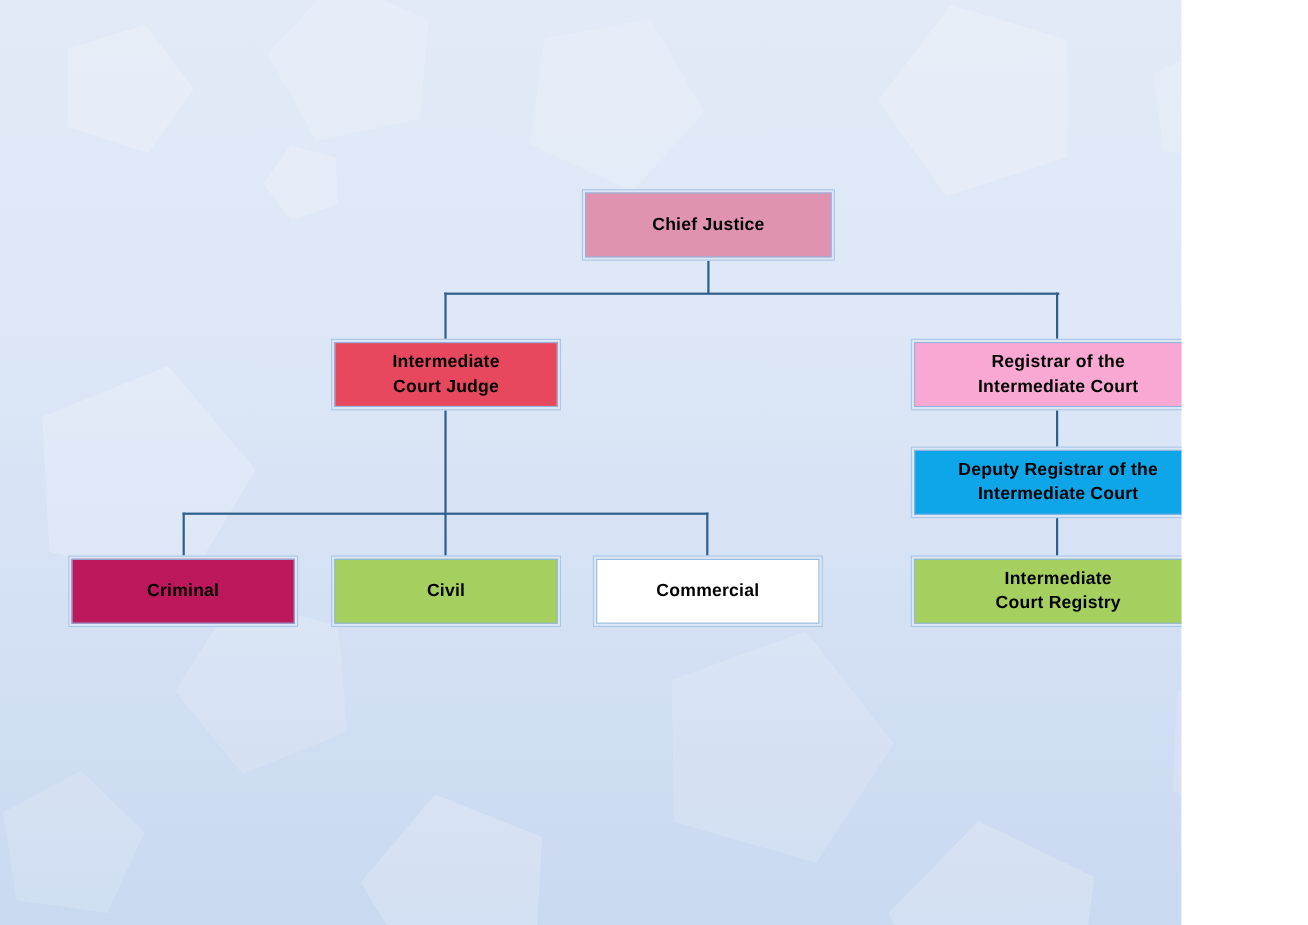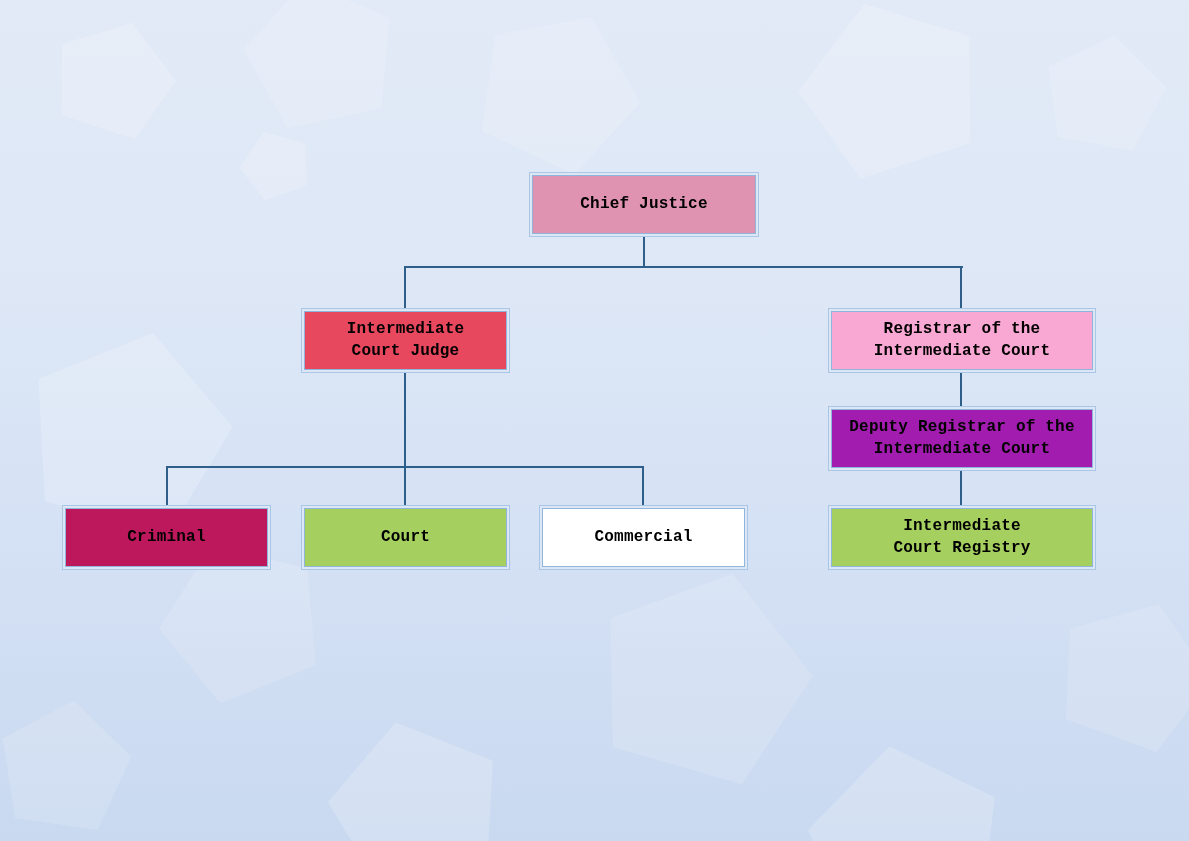--- a/index.html
+++ b/index.html
@@ -2,25 +2,25 @@
 <html><head>
 <meta charset="utf-8">
 <style>
   html, body {
     margin: 0;
     padding: 0;
     background: #ffffff;
   }
   #canvas {
     position: relative;
-    width: 1189px;
+    width: 1074px;
     height: 841px;
     overflow: hidden;
     background: linear-gradient(to bottom, #e2eaf7 0%, #dde7f6 35%, #d3e0f4 70%, #c9d9f0 100%);
-    font-family: Liberation Mono, monospace;
+    font-family: Liberation Sans, sans-serif;
   }
   
   .pent {
     position: absolute;
     background: rgba(255,255,255,0.30);
     clip-path: polygon(50% 0%, 100% 38%, 82% 100%, 18% 100%, 0% 38%);
     pointer-events: none;
   }
   .pent.soft { background: rgba(255,255,255,0.20); }
   .pent.softer { background: rgba(255,255,255,0.14); }
@@ -96,32 +96,32 @@
         <div class="node-inner" style="background: rgb(232, 72, 94); border-color: rgb(143, 181, 221);">
           <div>Intermediate<br>Court Judge</div>
         </div>
       </div>
       <div class="node" style="left: 828px; top: 308px; width: 268px; height: 65px;">
         <div class="node-inner" style="background: #f9a8d4; border-color: rgb(143, 181, 221);">
           <div>Registrar of the<br>Intermediate Court</div>
         </div>
       </div>
       <div class="node" style="left: 828px; top: 406px; width: 268px; height: 65px;">
-        <div class="node-inner" style="background: #a21caf; border-color: rgb(143, 181, 221);">
+        <div class="node-inner" style="background: #0ea5e9; border-color: rgb(143, 181, 221);">
           <div>Deputy Registrar of the<br>Intermediate Court</div>
         </div>
       </div>
       <div class="node" style="left: 62px; top: 505px; width: 209px; height: 65px;">
         <div class="node-inner" style="background: #be185d; border-color: rgb(143, 181, 221);">
           <div>Criminal</div>
         </div>
       </div>
       <div class="node" style="left: 301px; top: 505px; width: 209px; height: 65px;">
         <div class="node-inner" style="background: rgb(165, 207, 94); border-color: rgb(143, 181, 221);">
-          <div>Court</div>
+          <div>Civil</div>
         </div>
       </div>
       <div class="node" style="left: 539px; top: 505px; width: 209px; height: 65px;">
         <div class="node-inner" style="background: #ffffff; border-color: rgb(143, 181, 221);">
           <div>Commercial</div>
         </div>
       </div>
       <div class="node" style="left: 828px; top: 505px; width: 268px; height: 65px;">
         <div class="node-inner" style="background: rgb(165, 207, 94); border-color: rgb(143, 181, 221);">
           <div>Intermediate<br>Court Registry</div>

